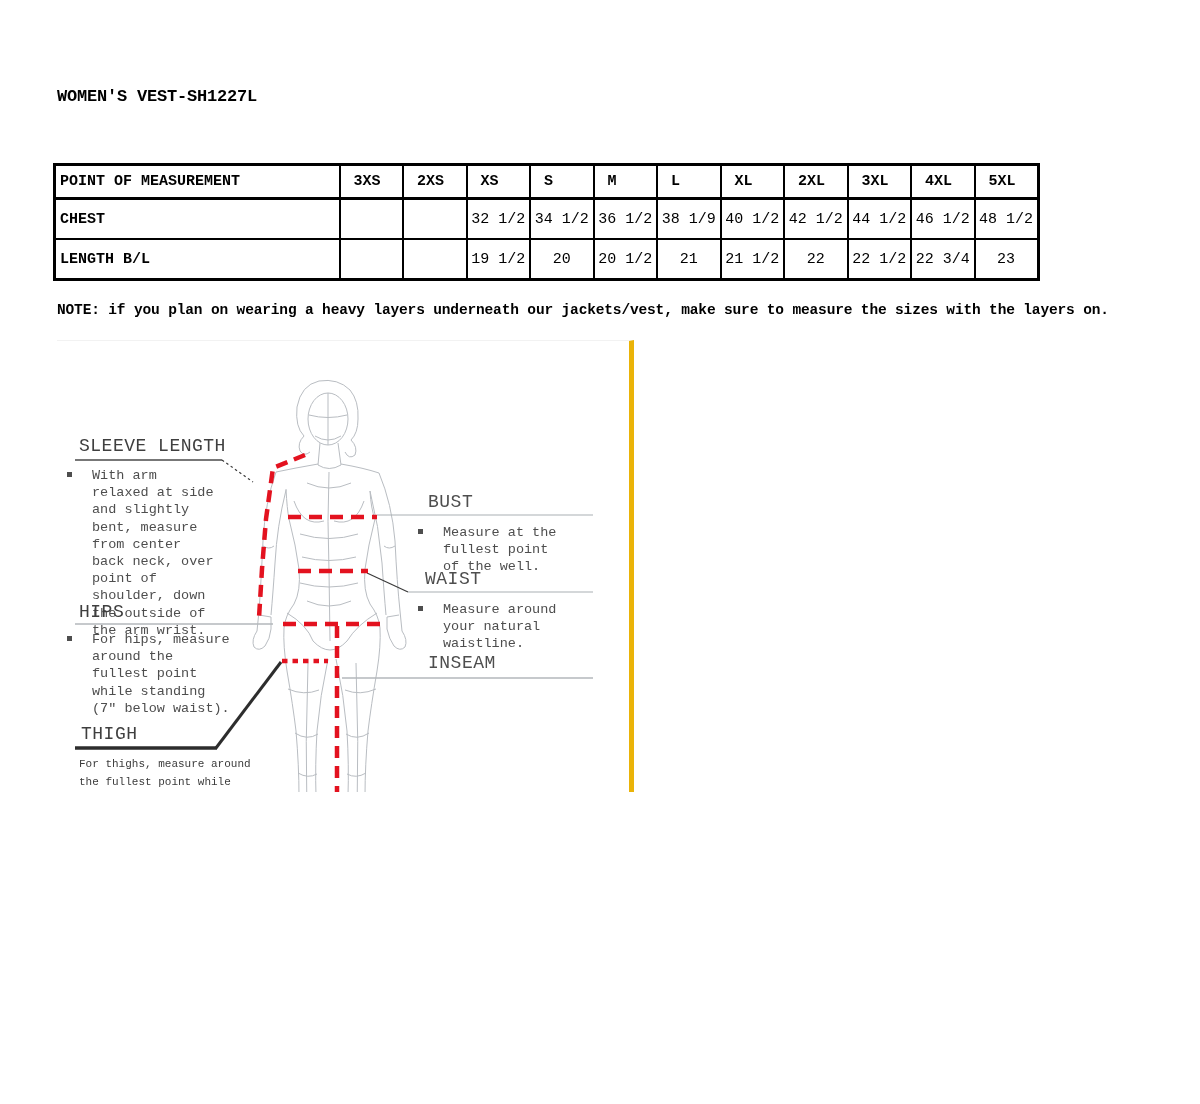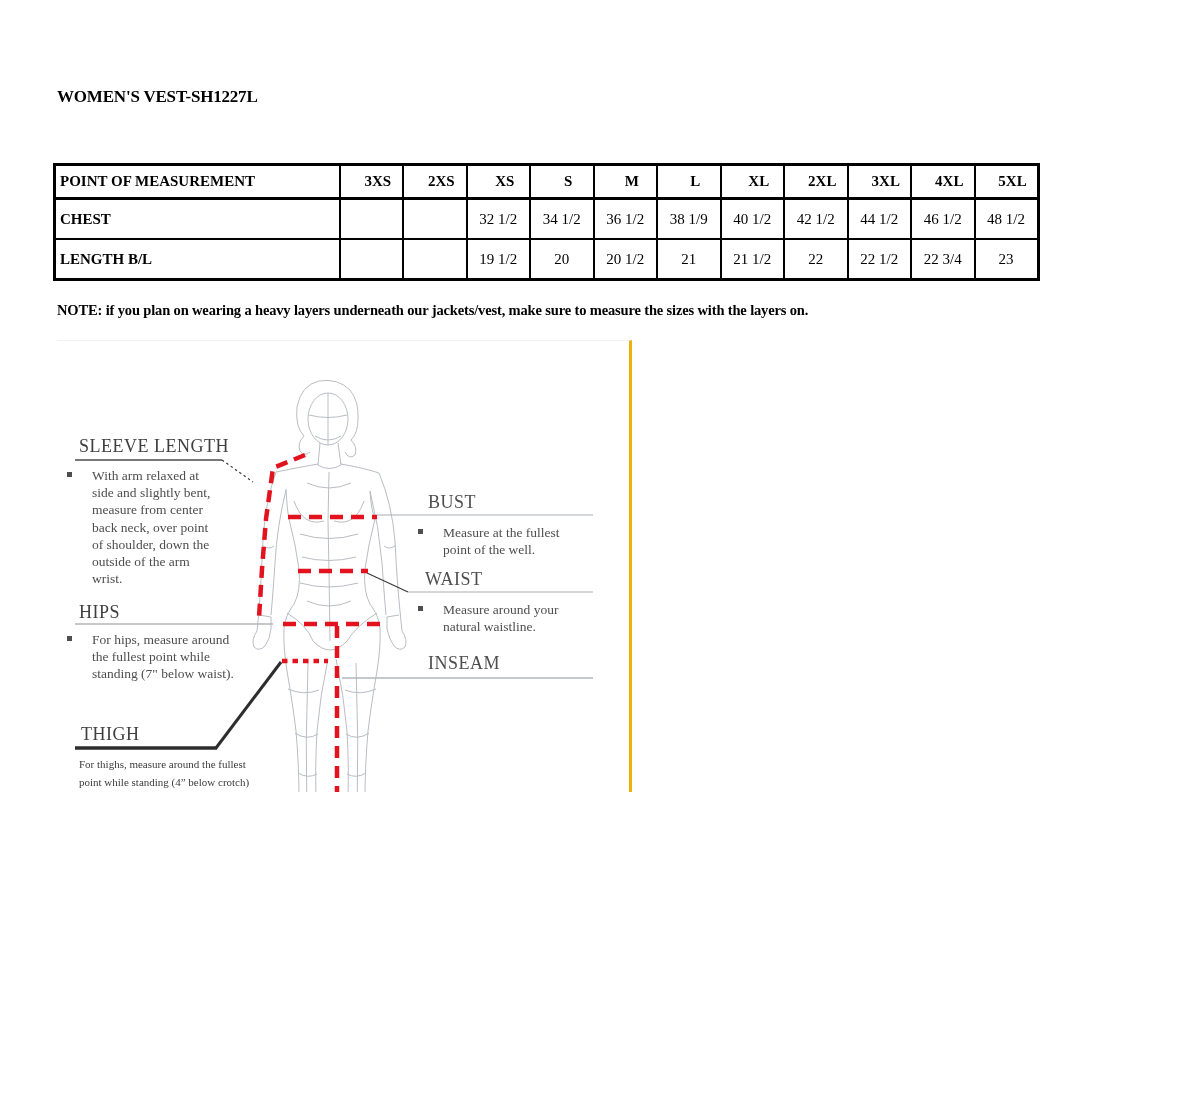--- a/index.html
+++ b/index.html
@@ -1,34 +1,34 @@
 <!DOCTYPE html>
 <html><head>
 <meta charset="utf-8">
 <style>
   html,body{margin:0;padding:0;background:#ffffff;}
   .page{position:relative;width:1200px;height:792px;background:#ffffff;overflow:hidden;
-        font-family:Liberation Serif, serif;color:#000;}
+        font-family:Liberation Mono, monospace;color:#000;}
 
   
   .doc-title{position:absolute;left:57px;top:87px;font-size:17px;font-weight:bold;letter-spacing:-0.2px;}
   .doc-note{position:absolute;left:57px;top:302px;font-size:14.5px;font-weight:bold;letter-spacing:-0.15px;white-space:nowrap;}
 
   
   .size-table{position:absolute;left:53px;top:163px;border-collapse:collapse;table-layout:fixed;width:983px;}
   .size-table th,.size-table td{border:2px solid #000;font-size:15px;padding:0;overflow:hidden;}
-  .size-table thead th{height:31px;font-weight:bold;text-align:center;border-bottom:3px solid #000;padding-left:13px;}
+  .size-table thead th{height:31px;font-weight:bold;text-align:left;border-bottom:3px solid #000;padding-left:13px;}
   .size-table thead th.first{text-align:left;padding-left:4px;}
   .size-table tbody td{height:38px;text-align:center;font-weight:normal;}
   .size-table tbody td.rowlabel{text-align:left;padding-left:4px;font-weight:bold;}
   .size-table{border:3px solid #000;}
 
   
   .diagram{position:absolute;left:57px;top:340px;width:572px;height:558px;
-           border-top:1px solid #f2f2f2;border-right:3px solid #eab308;}
+           border-top:1px solid #f2f2f2;border-right:5px solid #eab308;}
   .diagram svg{position:absolute;left:0;top:0;}
 
   .dg-head{position:absolute;font-size:18px;line-height:1.05;font-weight:400;color:#4e4e4e;letter-spacing:0.5px;white-space:nowrap;}
   .dg-head.dark{color:#3f3f3f;}
   .para{position:absolute;display:flex;gap:20px;color:#4e4e4e;font-size:13.5px;line-height:17.2px;}
   .para .bullet{flex:none;width:5px;height:5px;background:#4e4e4e;margin-top:5px;}
   .para .ptext{flex:1;}
   .para.thigh{color:#3b3b3b;font-size:11px;line-height:18.4px;}
 
   

